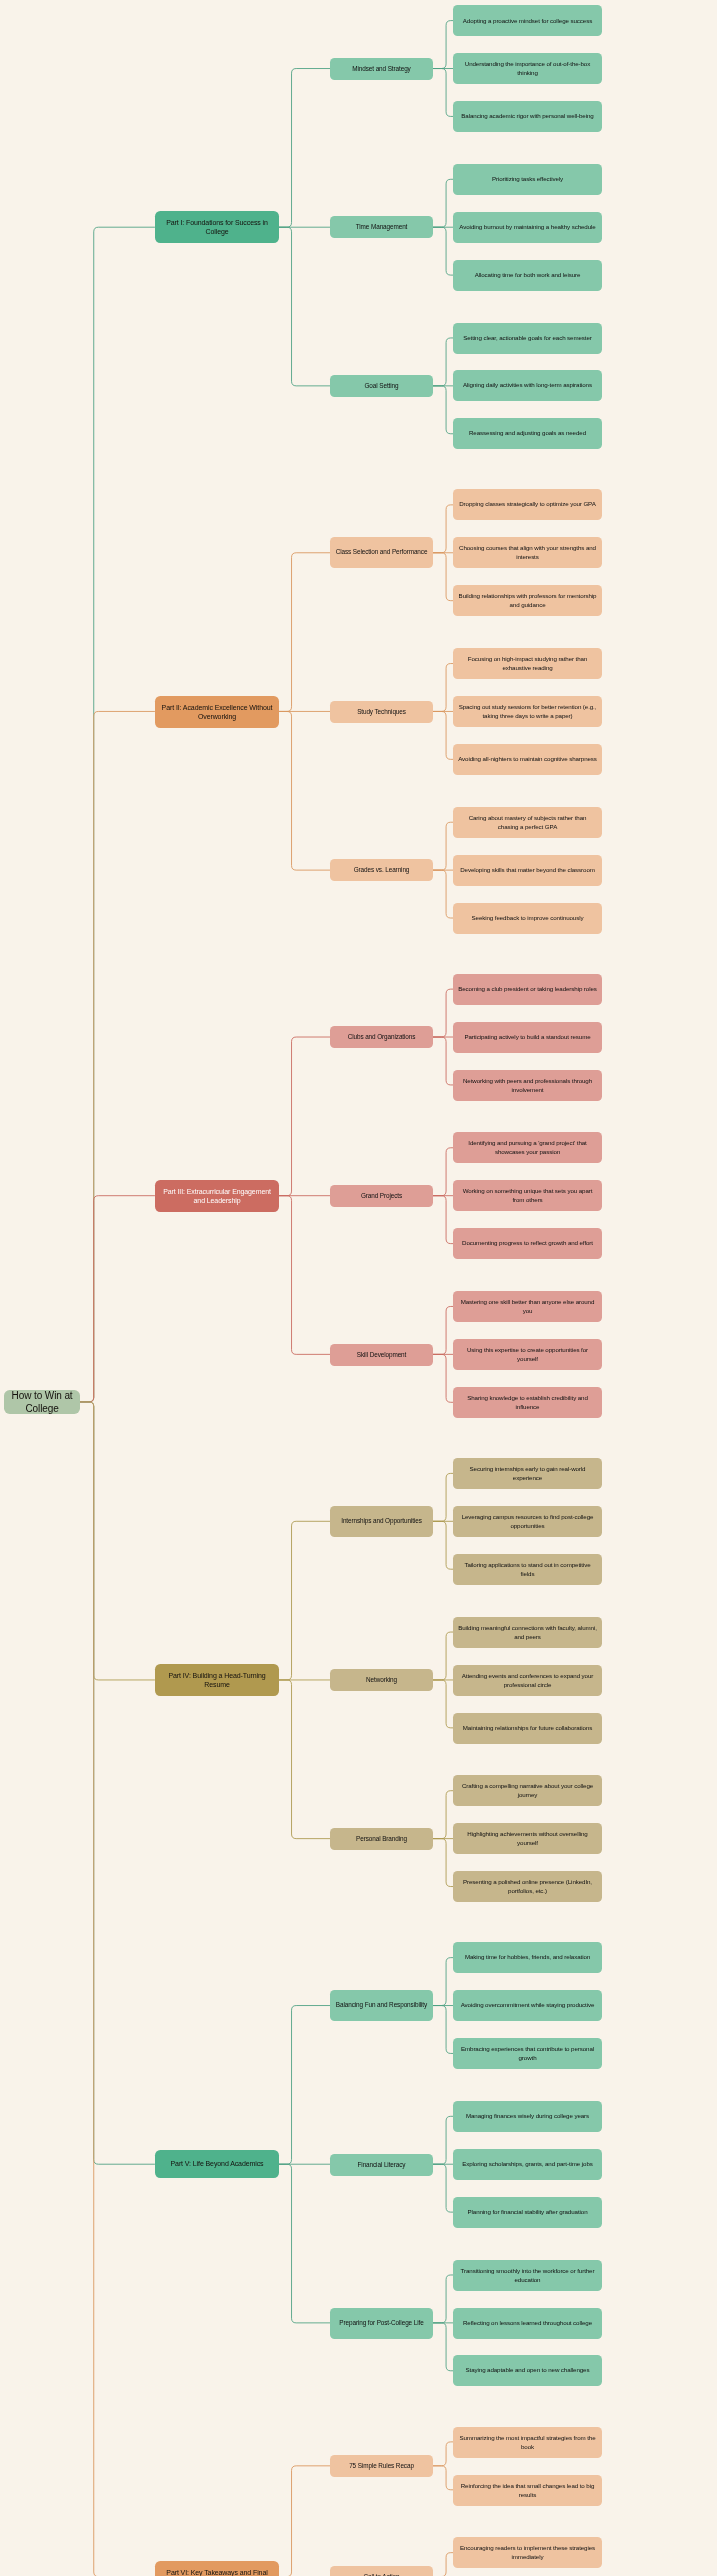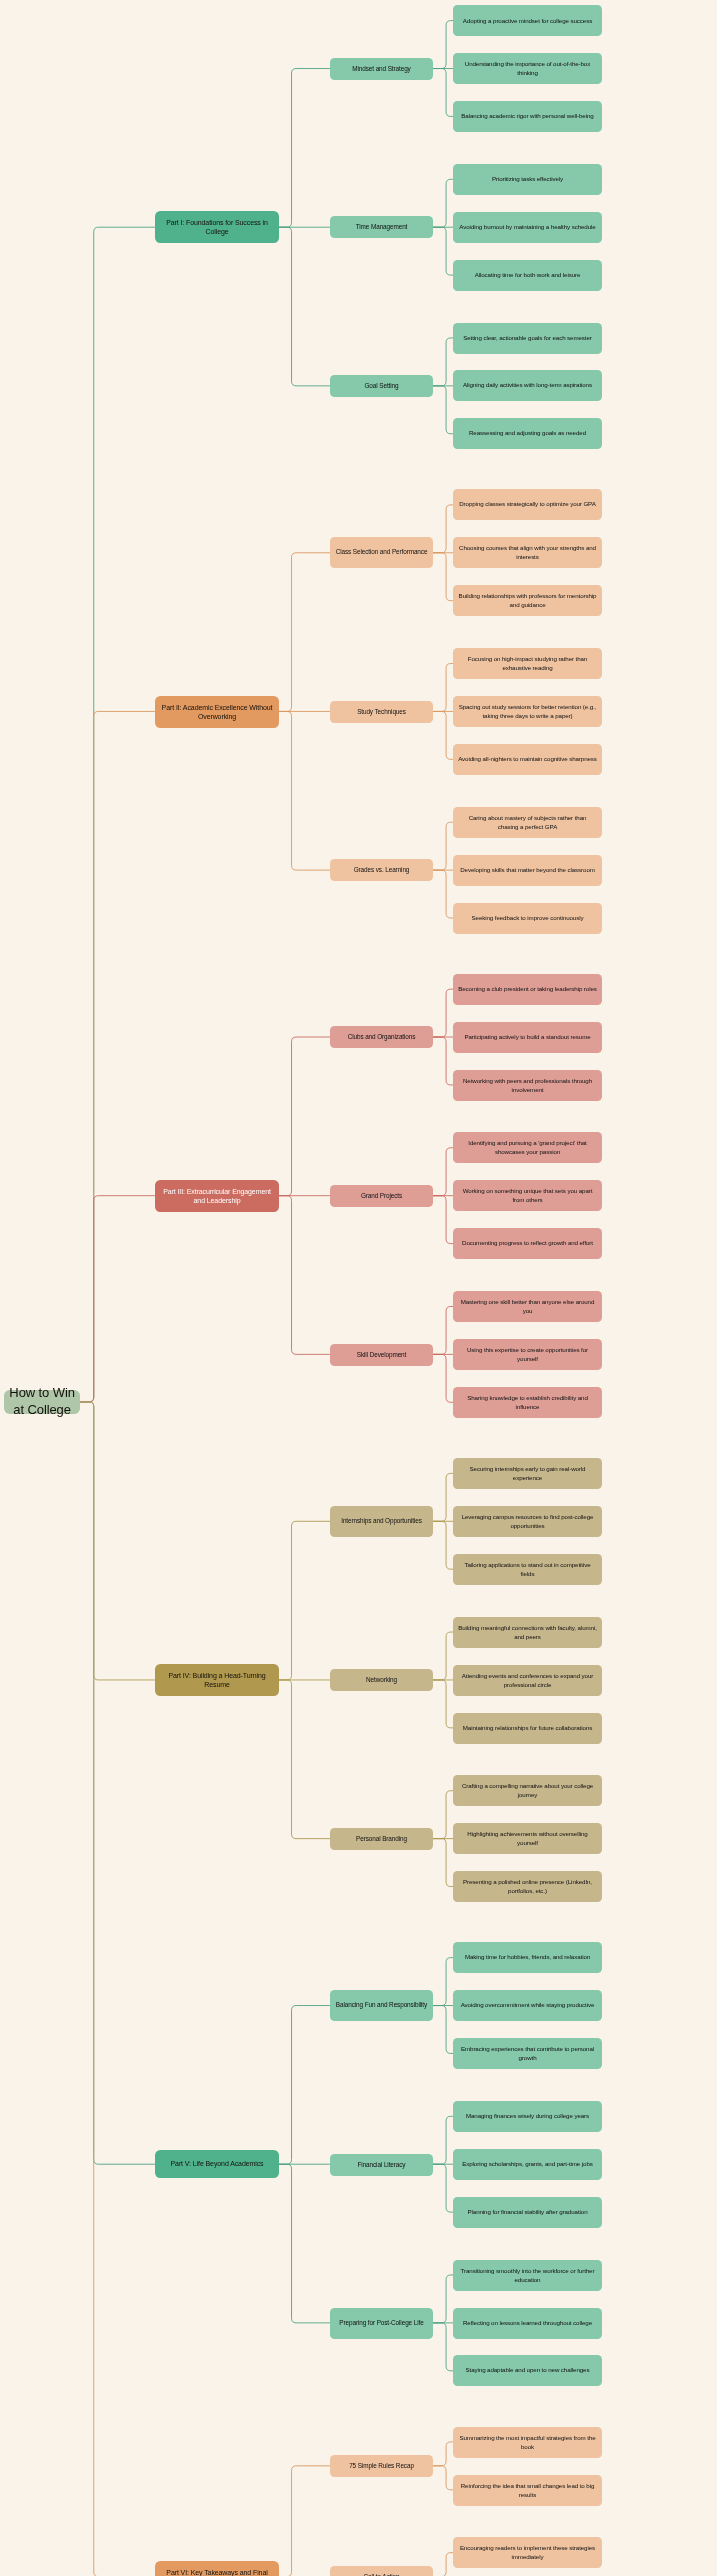--- a/index.html
+++ b/index.html
@@ -32,21 +32,21 @@
     justify-content:center;
     text-align:center;
     border-radius:4.6px;
     padding:2.1px 4.6px;
     line-height:1.30;
     letter-spacing:-0.1px;
     word-break:break-word;
     hyphens:none;
   }
   .node.root{
-    font-size:13px;
+    font-size:10px;
     background:#AFC6A8;
     color:#14110d;
     border-radius:5.7px;
   }
   .node.l1{
     font-size:7px;
     color:#14110d;
     border-radius:5.2px;
   }
   .node.l1.white{ color:#ffffff; }

